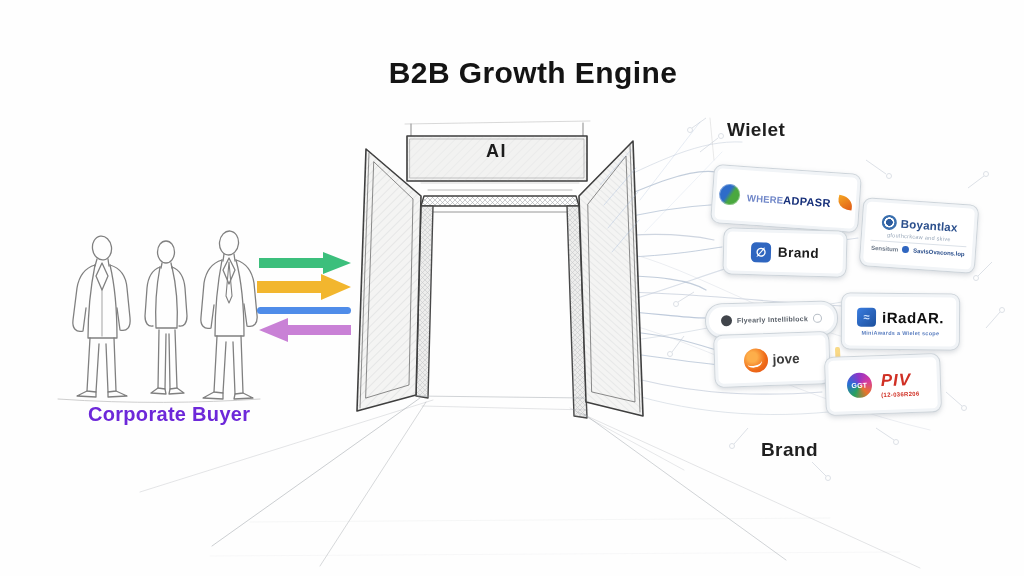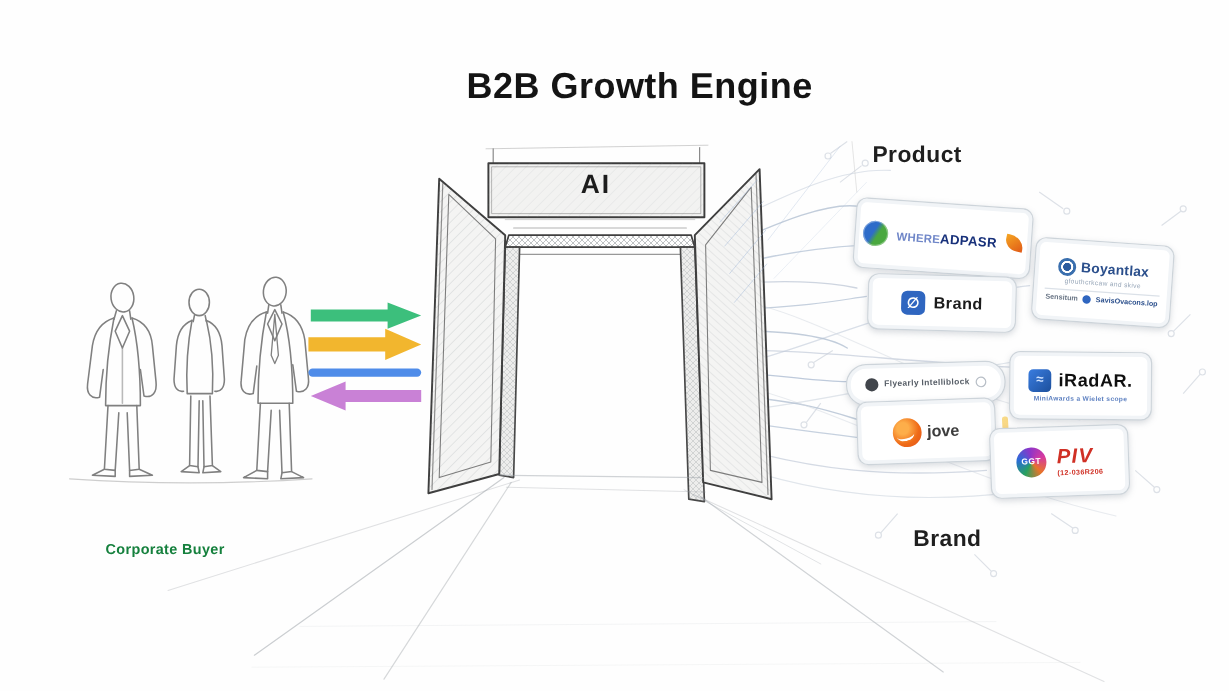--- a/index.html
+++ b/index.html
@@ -6,23 +6,23 @@
   .stage{
     position:relative;width:1024px;height:576px;overflow:hidden;
     background:#fefefe;font-family:"Liberation Sans", sans-serif;
   }
   .abs{position:absolute;}
   svg{display:block;}
   
   .title{position:absolute;left:0;right:6px;top:36px;text-align:center;
     font-size:30px;font-weight:700;color:#141414;letter-spacing:.4px;padding-left:48px;}
   .ai-label{position:absolute;left:405px;top:141px;width:183px;text-align:center;
-    font-size:22px;font-weight:800;color:#1c1c1c;letter-spacing:1.5px;}
-  .cb-label{position:absolute;left:88px;top:403px;font-size:12px;font-weight:600;
-    color:#15803d;letter-spacing:.3px;margin-top:48px;}
+    font-size:18px;font-weight:800;color:#1c1c1c;letter-spacing:1.5px;}
+  .cb-label{position:absolute;left:88px;top:403px;font-size:20px;font-weight:600;
+    color:#6d28d9;letter-spacing:.3px;}
   .product-label{position:absolute;left:727px;top:119px;font-size:19px;font-weight:700;
     color:#1f1f1f;letter-spacing:.4px;}
   .brand-label{position:absolute;left:761px;top:439px;font-size:19px;font-weight:700;
     color:#1f1f1f;letter-spacing:.4px;}
   
   .card{position:absolute;background:#fff;border:1px solid #cdd4da;border-radius:9px;
     box-shadow:0 2px 5px rgba(120,130,145,.28), inset 0 0 0 3px #f1f4f7;
     display:flex;align-items:center;justify-content:center;gap:7px;}
   .card-adpasr{left:712px;top:169px;width:146px;height:57px;transform:rotate(4deg);}
   .globe-icon{width:21px;height:21px;border-radius:50%;
@@ -241,21 +241,21 @@
   <svg class="abs" style="left:255px;top:248px" width="100" height="95" viewBox="0 0 100 95">
     <polygon points="4,10 68,10 68,4 96,15 68,26 68,20 4,20" fill="#3cbf7c"></polygon>
     <polygon points="2,33 66,33 66,26 96,39 66,52 66,45 2,45" fill="#f2b62e"></polygon>
     <rect x="2" y="59" width="94" height="7" rx="3.5" fill="#4f8ce9"></rect>
     <polygon points="96,77 33,77 33,70 4,82 33,94 33,87 96,87" fill="#c981d6"></polygon>
   </svg>
 
   <h1 class="title">B2B Growth Engine</h1>
   <div class="ai-label">AI</div>
   <div class="cb-label">Corporate Buyer</div>
-  <div class="product-label">Product</div>
+  <div class="product-label">Wielet</div>
   <div class="brand-label">Brand</div>
 
   <div class="accent-strip"></div>
 
   <div class="card card-adpasr">
     <span class="globe-icon"></span>
     <span>
       <span class="adpasr-prefix">WHERE</span><span class="adpasr-name">ADPASR</span>
     </span>
     <span class="swoosh-icon"></span>

